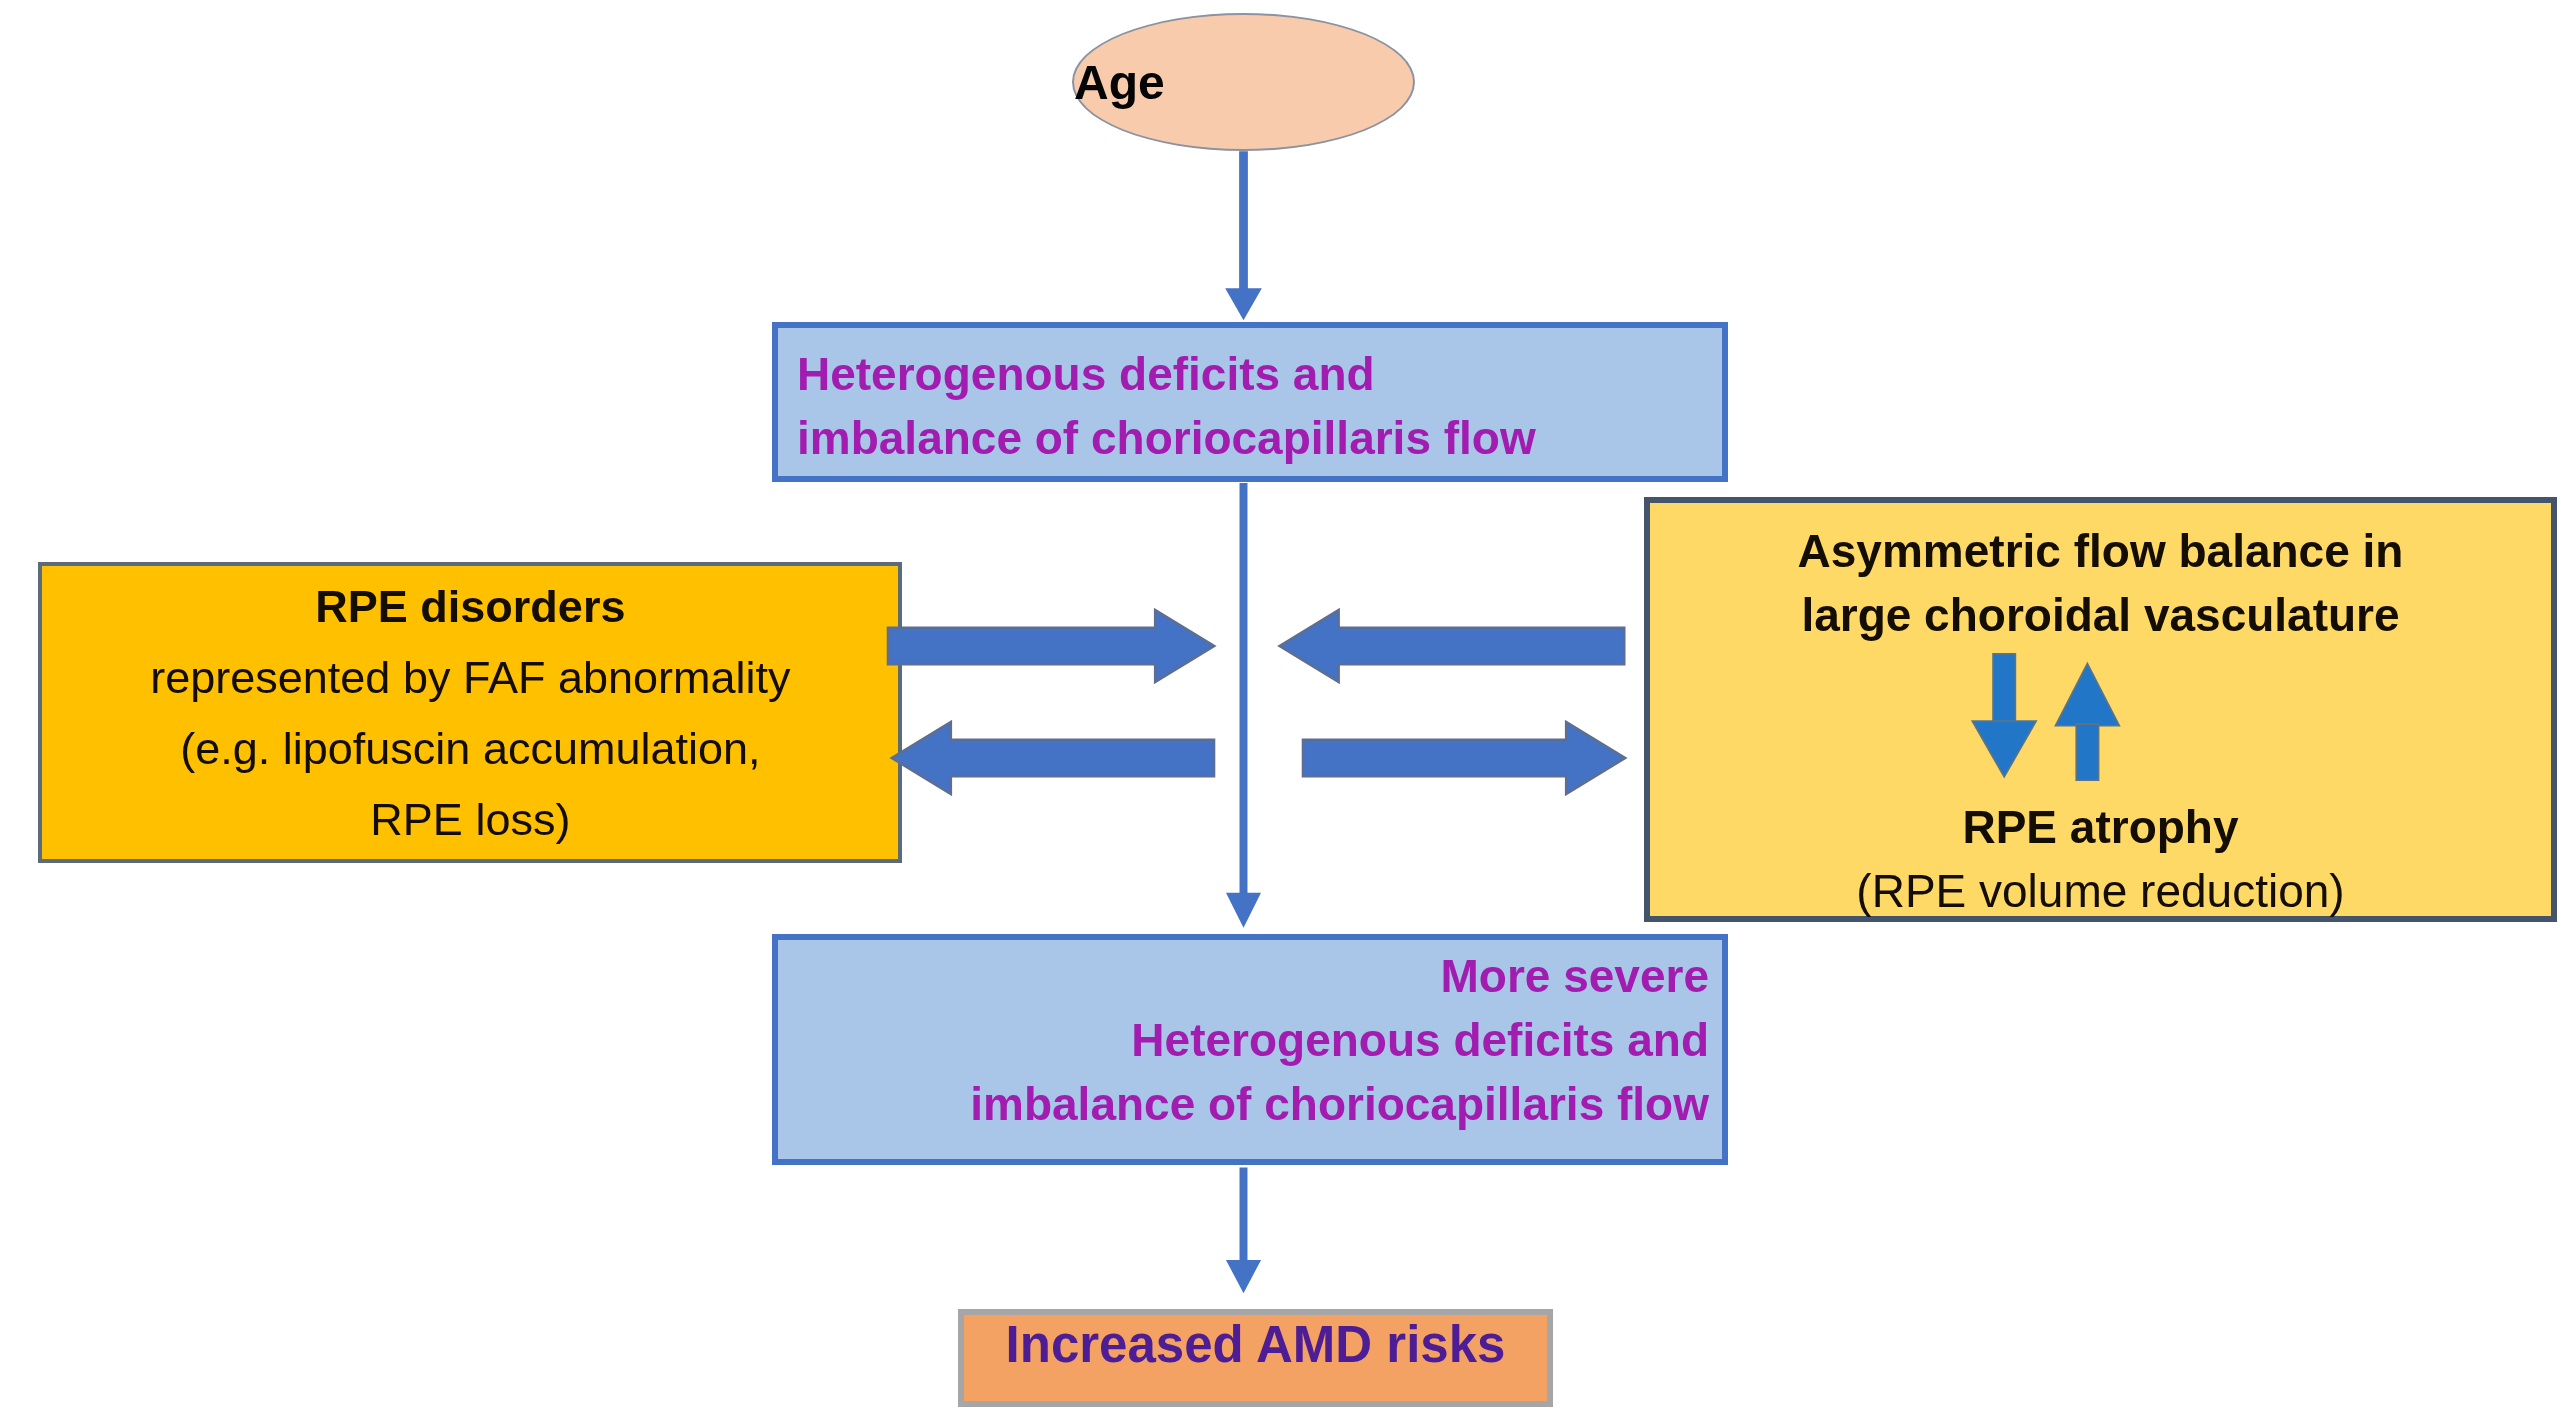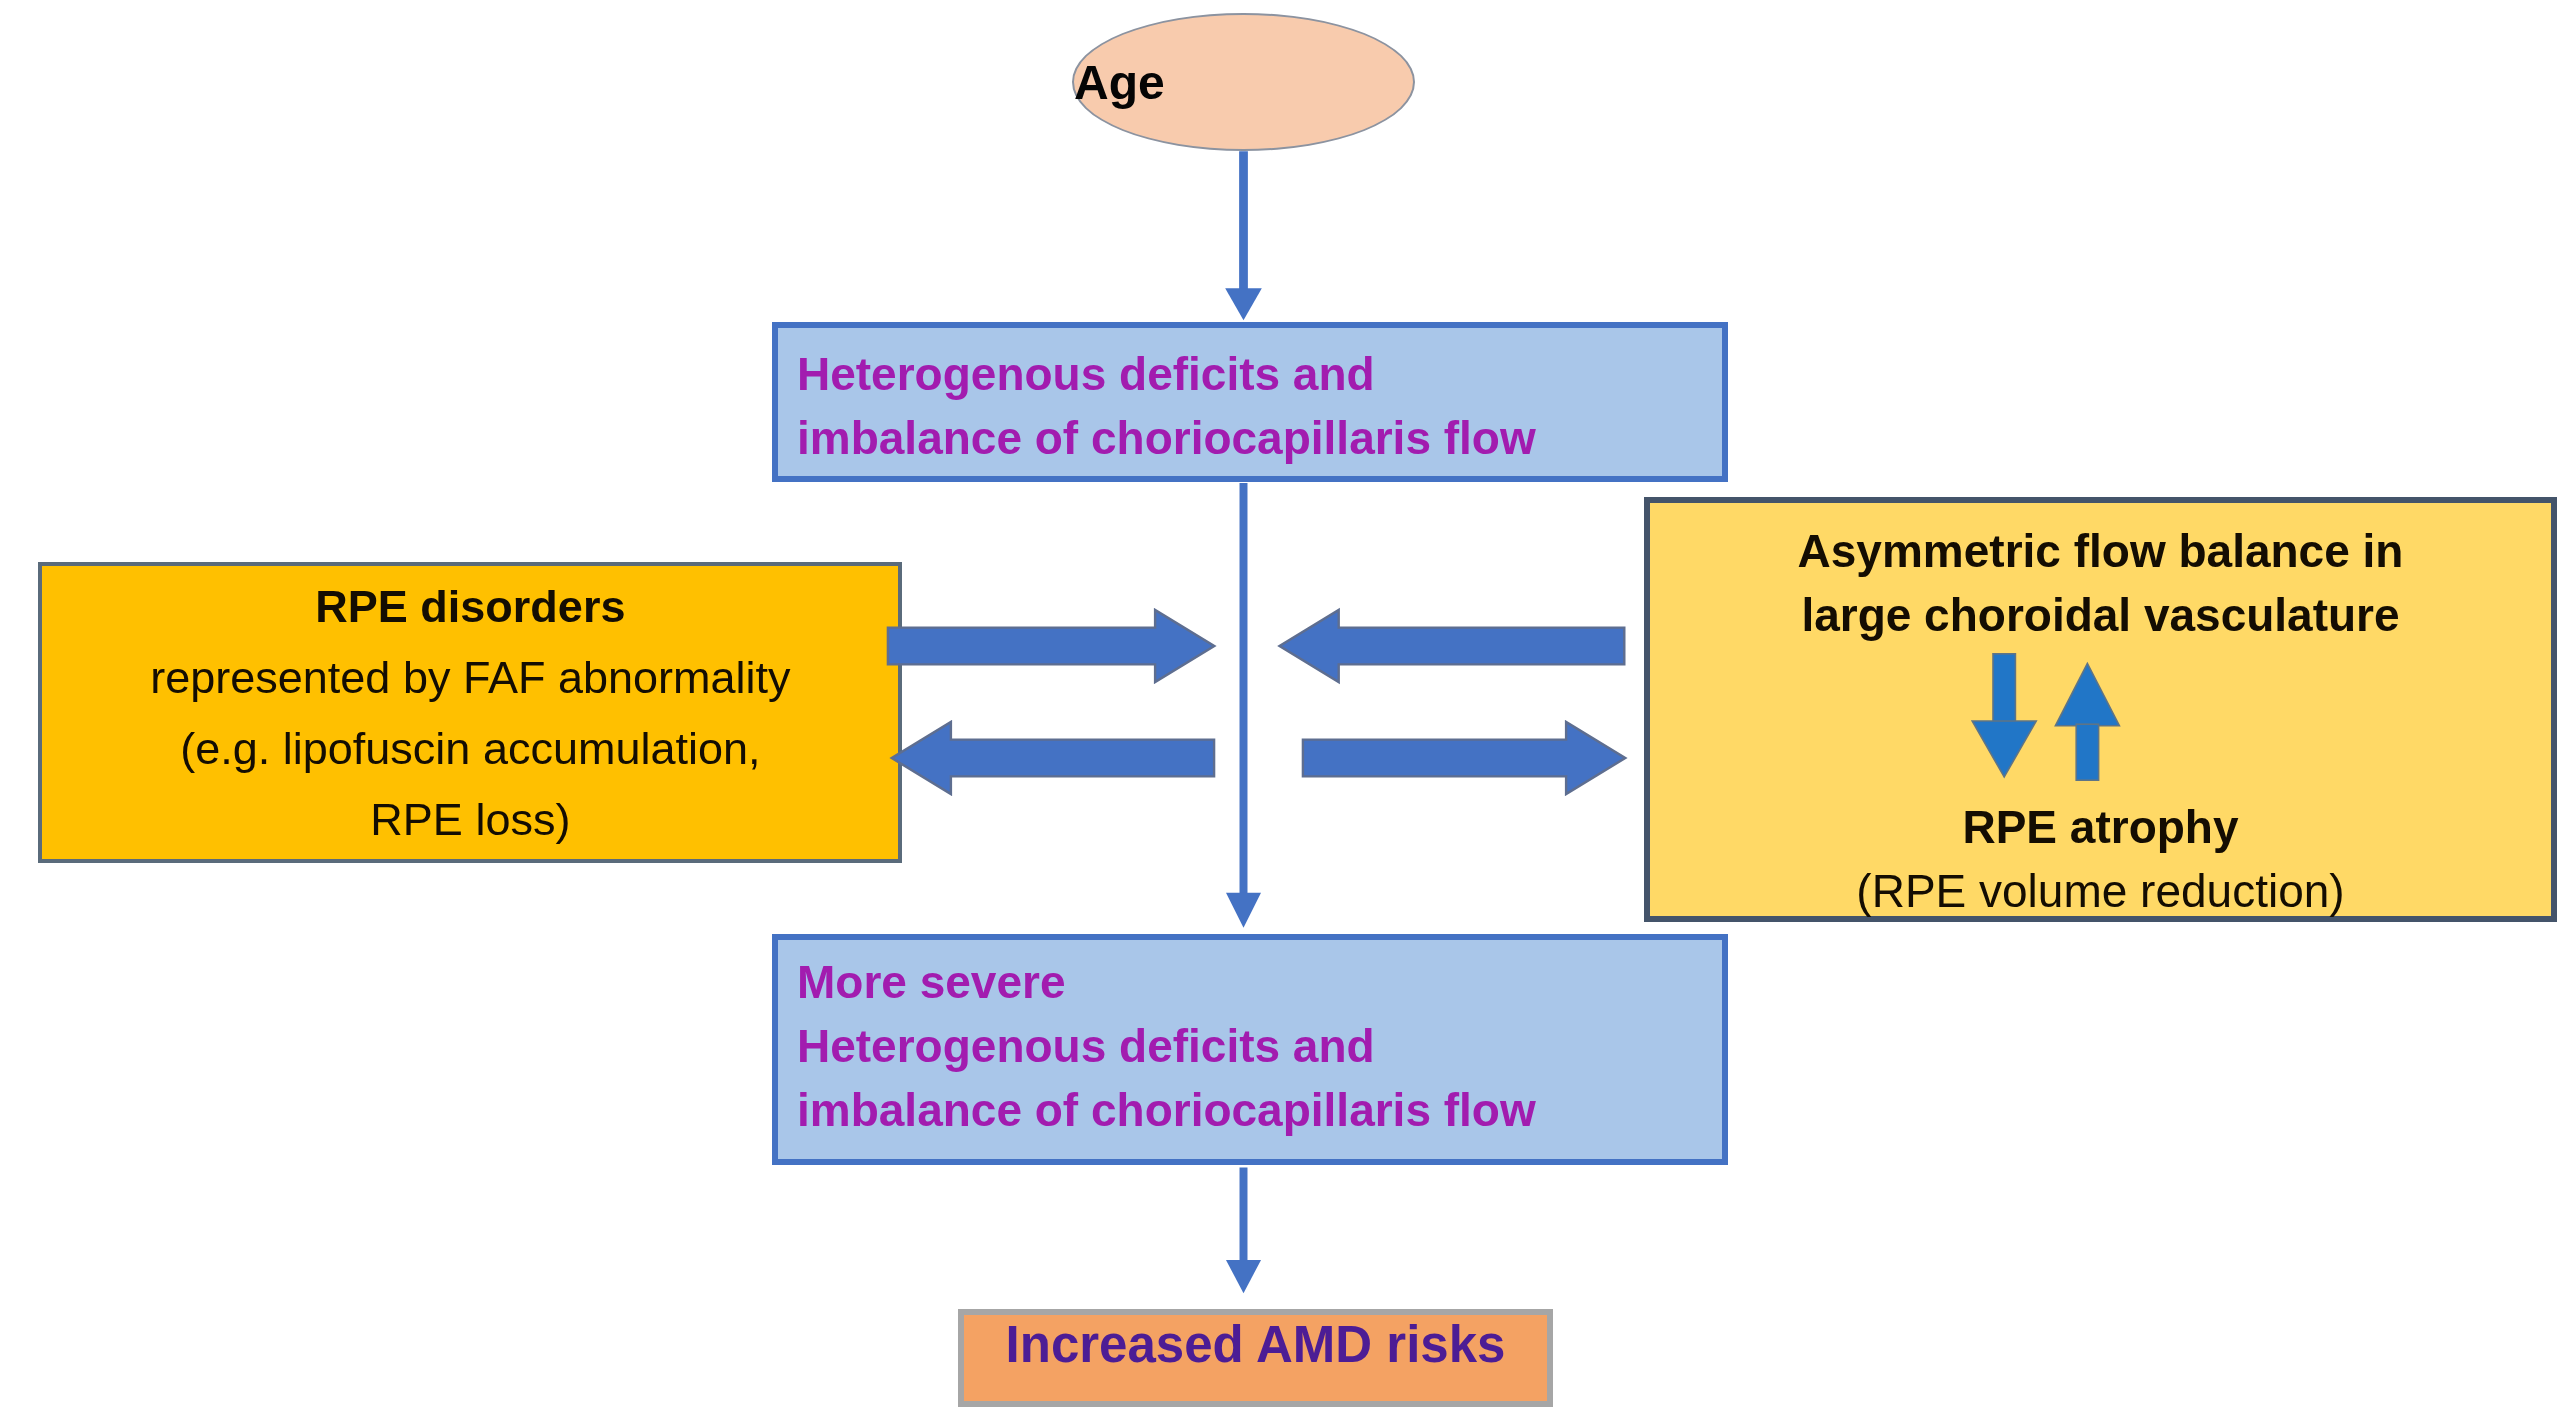--- a/index.html
+++ b/index.html
@@ -26,21 +26,21 @@
 
   
   .bluebox{
     background:#A9C6E9;
     border:6.4px solid #4472C4;
     font-size:46px;font-weight:700;line-height:64px;
     padding:14.4px 13px 0 19px;
     color:#a21caf;
   }
   .box1{left:772px;top:322px;width:956px;height:160px;}
-  .box2{left:772px;top:934px;width:956px;height:231px;padding-top:10px;}
+  .box2{left:772px;top:934px;width:956px;height:231px;padding-top:4px;text-align:right;}
 
   
   .goldbox{
     left:22.4px;top:562px;width:864px;height:301px;
     background:#FFC000;
     border:4.8px solid #5A6B7B;
     font-size:45px;line-height:71px;
     padding-top:5px;
     text-align:center;
     color:#140d02;

